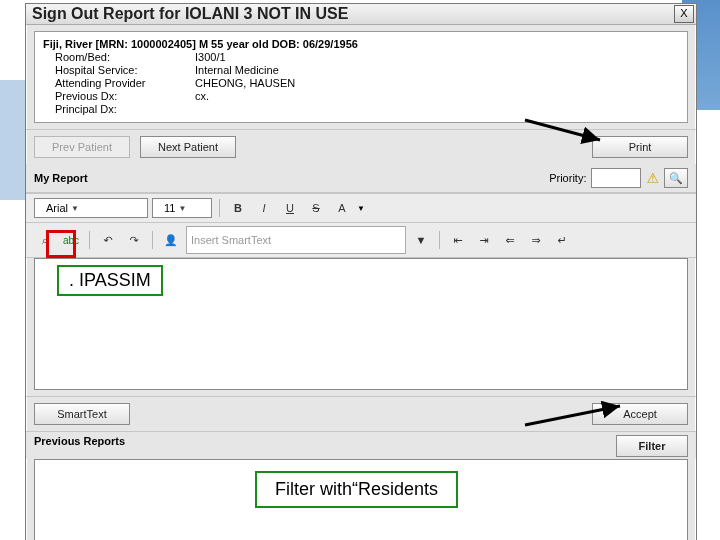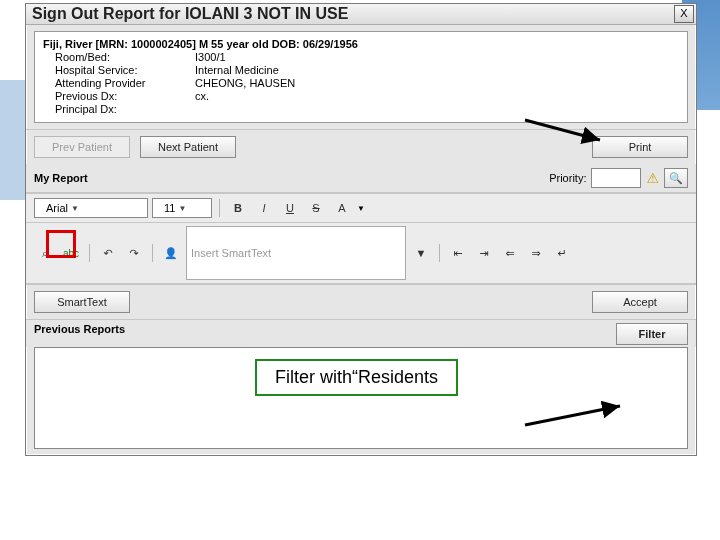--- a/index.html
+++ b/index.html
@@ -20,21 +20,21 @@
 .btn{height:22px;min-width:96px;padding:0 10px;border:1px solid #8a8a8a;background:linear-gradient(#fdfdfd,#e1e1e1);font-size:11px;cursor:pointer;color:#222}
 .btn.dis{color:#9c9c9c;border-color:#b8b8b8;background:#ededed;cursor:default}
 .spacer{flex:1}
 .toolbar{display:flex;align-items:center;gap:4px;padding:4px 8px;border-top:1px solid #c6c6c6;border-bottom:1px solid #c6c6c6;background:#ececec;flex-wrap:wrap}
 .combo{height:18px;border:1px solid #888;background:#fff;font-size:11px;padding:0 11px;display:flex;align-items:center;gap:3px}
 .combo .arr{font-size:8px;color:#444}
 .tbtn{width:20px;height:18px;border:1px solid transparent;display:flex;align-items:center;justify-content:center;font-size:11px;color:#333;cursor:pointer}
 .sepv{width:1px;height:18px;background:#b5b5b5;margin:0 3px}
 .toolbar2{display:flex;align-items:center;gap:4px;padding:3px 8px;background:#ececec;border-bottom:1px solid #c6c6c6}
 .redbox{position:absolute;border:3px solid #d00;pointer-events:none}
-.insertfield{flex:1;max-width:210px;border:1px solid #aaa;background:#fff;height:18px;color:#999;padding:17px 4px;display:flex;align-items:center}
+.insertfield{flex:1;max-width:210px;border:1px solid #aaa;background:#fff;height:18px;color:#999;padding:4px 4px;display:flex;align-items:center}
 .editor{border:1px solid #888;background:#fff;margin:0 8px 6px;height:130px;position:relative}
 .greenbox{position:absolute;border:2px solid #1a8a1a;padding:3px 10px;font-size:18px;font-family:Arial;background:#fff}
 .prio{display:flex;align-items:center;gap:5px;padding:4px 8px;border-bottom:1px solid #c6c6c6;background:#e6e6e6}
 .prio .box{width:48px;height:18px;border:1px solid #888;background:#fff}
 .prio .warn{color:#c7a100;font-size:14px}
 .prio .mag{border:1px solid #888;width:22px;height:18px;display:flex;align-items:center;justify-content:center;background:linear-gradient(#fdfdfd,#e1e1e1);cursor:pointer}
 .prevarea{border:1px solid #888;background:#fff;margin:0 8px 6px;height:100px;position:relative}
 .arrow{position:absolute;width:90px;height:30px;pointer-events:none}
 .arrow svg{width:100%;height:100%}
 </style>
@@ -123,20 +123,25 @@
         </div>
       <div class="tbtn">▼</div>
       <span class="sepv"></span>
       <div class="tbtn">⇤</div>
       <div class="tbtn">⇥</div>
       <div class="tbtn">⇐</div>
       <div class="tbtn">⇒</div>
       <div class="tbtn">↵</div>
     </div>
 
+    <div class="editor">
+      <div class="greenbox" style="left:22px;top:6px">
+        <span>. IPASSIM</span>
+      </div>
+    </div>
 
     <div class="btnrow">
       <button class="btn">SmartText</button>
       <span class="spacer"></span>
       <button class="btn">Accept</button>
     </div>
 
     <div class="sect" style="display:flex;">
       <span style="flex:1">Previous Reports</span>
       <button class="btn" style="min-width:72px;font-weight:bold">Filter</button>

